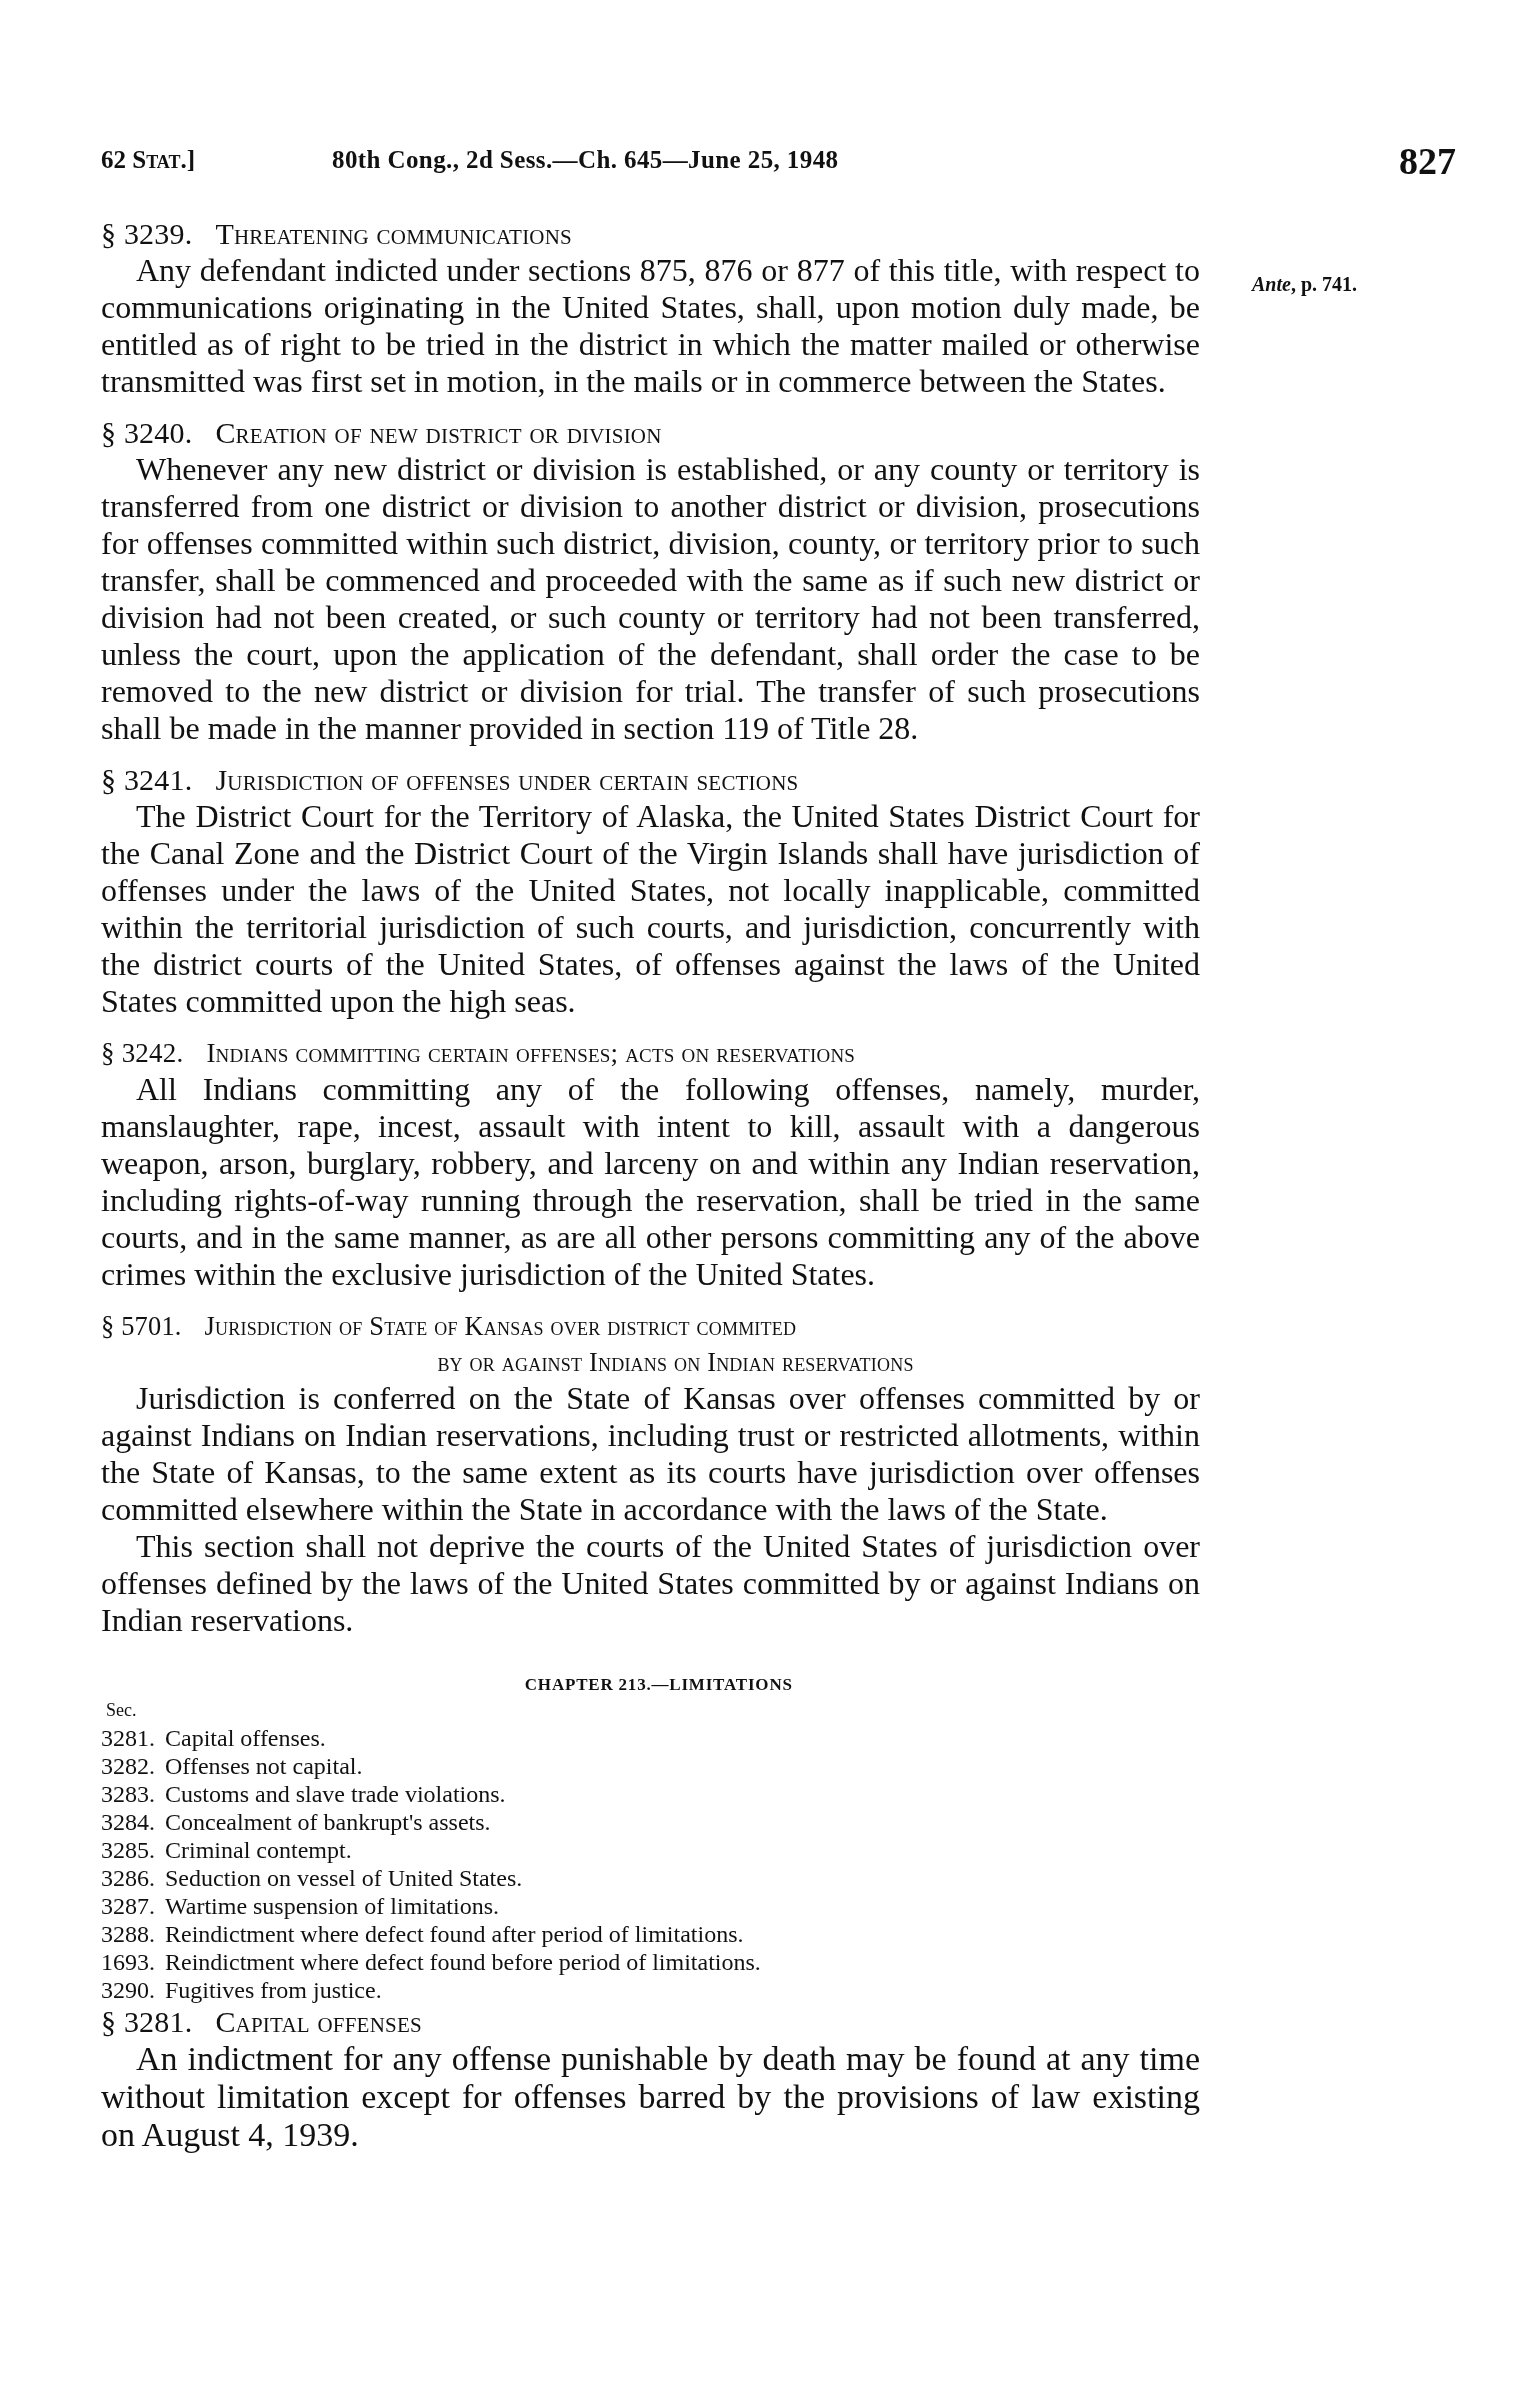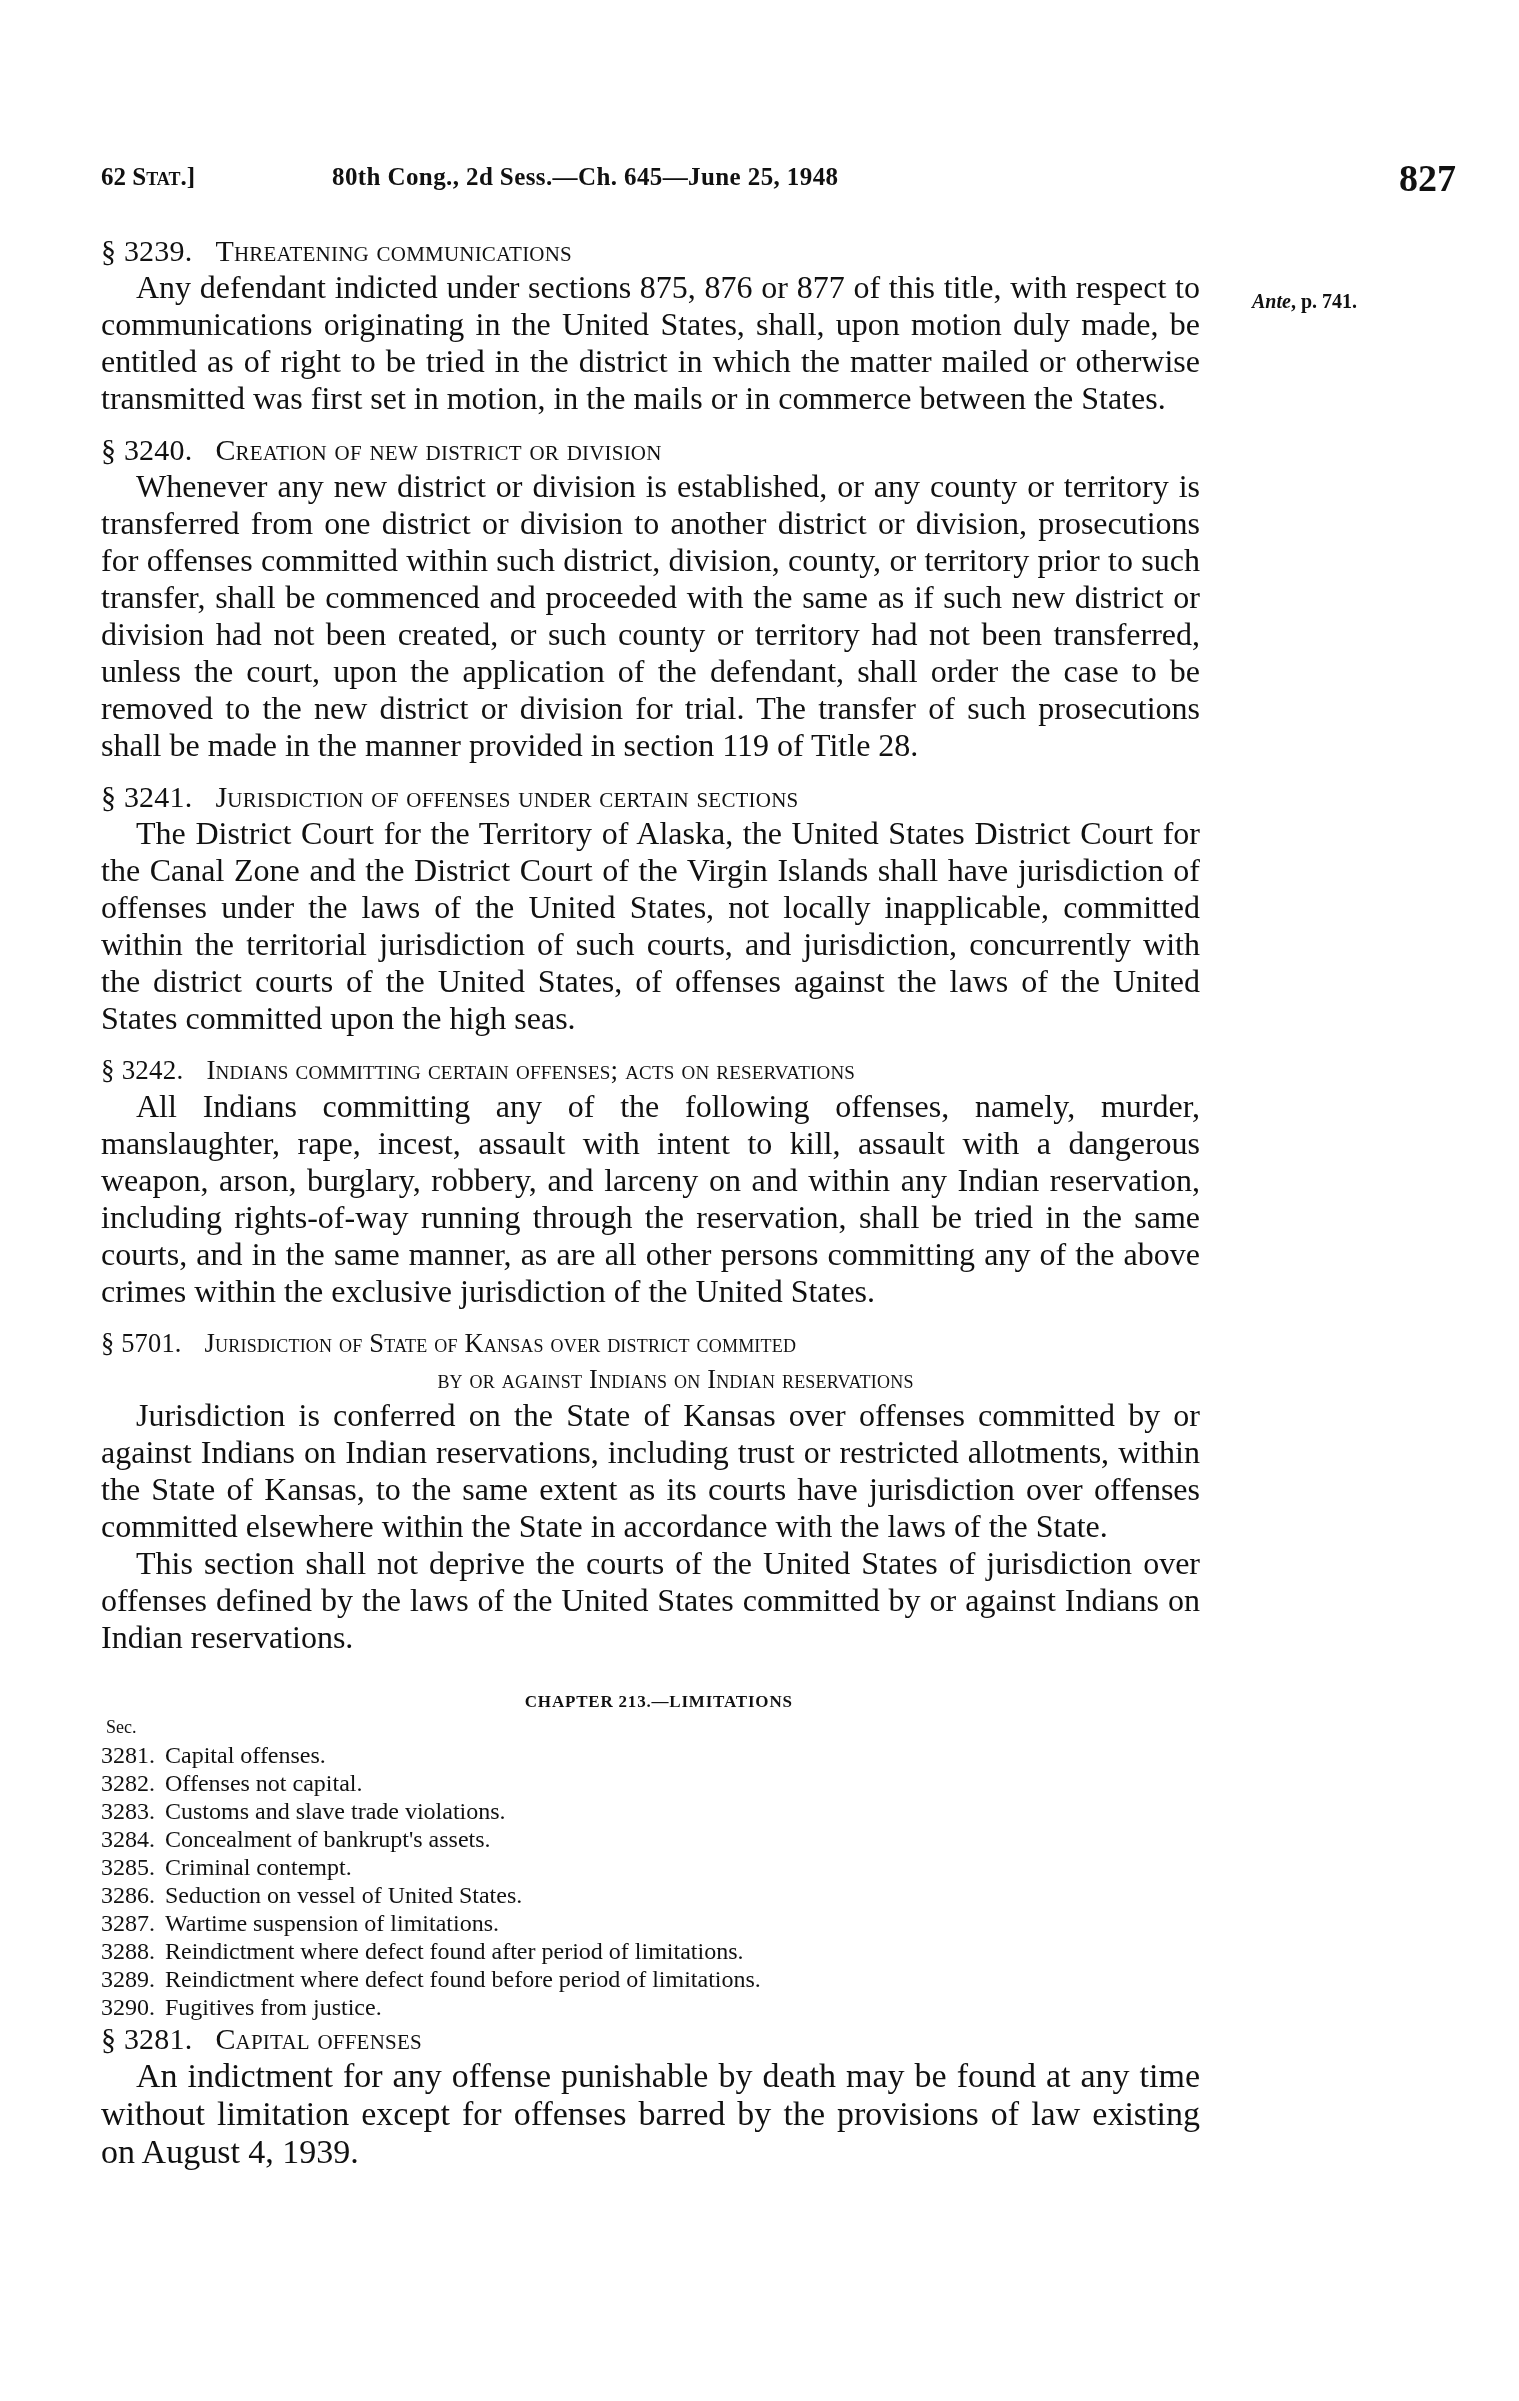--- a/index.html
+++ b/index.html
@@ -1,21 +1,21 @@
 <!DOCTYPE html>
 <html style="font-size:13.2px"><head>
 <meta charset="utf-8">
 <style>
   html, body { margin: 0; padding: 0; background: #ffffff; }
   body {
     width: 1519px; height: 2401px; position: relative; overflow: hidden;
     font-family: "DejaVu Serif", "Liberation Serif", serif;
     color: #111111;
   }
-  .page { position: absolute; left: 0; top: 17px; width: 1519px; height: 2112px; }
+  .page { position: absolute; left: 0; top: 0; width: 1519px; height: 2112px; }
   .running-head {
     position: absolute; top: 139px; left: 101px; width: 1355px; height: 41px;
     font-family: "Liberation Serif", serif; font-size: 25px; font-weight: bold;
   }
   .rh-left { position: absolute; left: 0; top: 6.6px; }
   .rh-center { position: absolute; left: 231px; top: 6.6px; letter-spacing: 0.4px; }
   .rh-page { position: absolute; right: 0; top: 0; font-size: 38px; }
   .sc { font-variant: small-caps; }
   .body-col {
     position: absolute; left: 101px; top: 216px; width: 1099px;
@@ -107,21 +107,21 @@
     <div class="sec-label">Sec.</div>
     <ul class="toc">
       <li><span class="toc-num">3281.</span><span>Capital offenses.</span></li>
       <li><span class="toc-num">3282.</span><span>Offenses not capital.</span></li>
       <li><span class="toc-num">3283.</span><span>Customs and slave trade violations.</span></li>
       <li><span class="toc-num">3284.</span><span>Concealment of bankrupt's assets.</span></li>
       <li><span class="toc-num">3285.</span><span>Criminal contempt.</span></li>
       <li><span class="toc-num">3286.</span><span>Seduction on vessel of United States.</span></li>
       <li><span class="toc-num">3287.</span><span>Wartime suspension of limitations.</span></li>
       <li><span class="toc-num">3288.</span><span>Reindictment where defect found after period of limitations.</span></li>
-      <li><span class="toc-num">3289.</span><span>Reindictment where defect found before period of limitations.</span></li>
+      <li><span class="toc-num">1693.</span><span>Reindictment where defect found before period of limitations.</span></li>
       <li><span class="toc-num">3290.</span><span>Fugitives from justice.</span></li>
     </ul>
 
     <div class="section">
       <p class="sec-head">
         <span class="sec-num">§ 3281.</span><span class="sec-title">Capital offenses</span>
       </p>
       <p class="para final-para">An indictment for any offense punishable by death may be found at any time without limitation except for offenses barred by the pro­visions of law existing on August 4, 1939.</p>
     </div>
 

